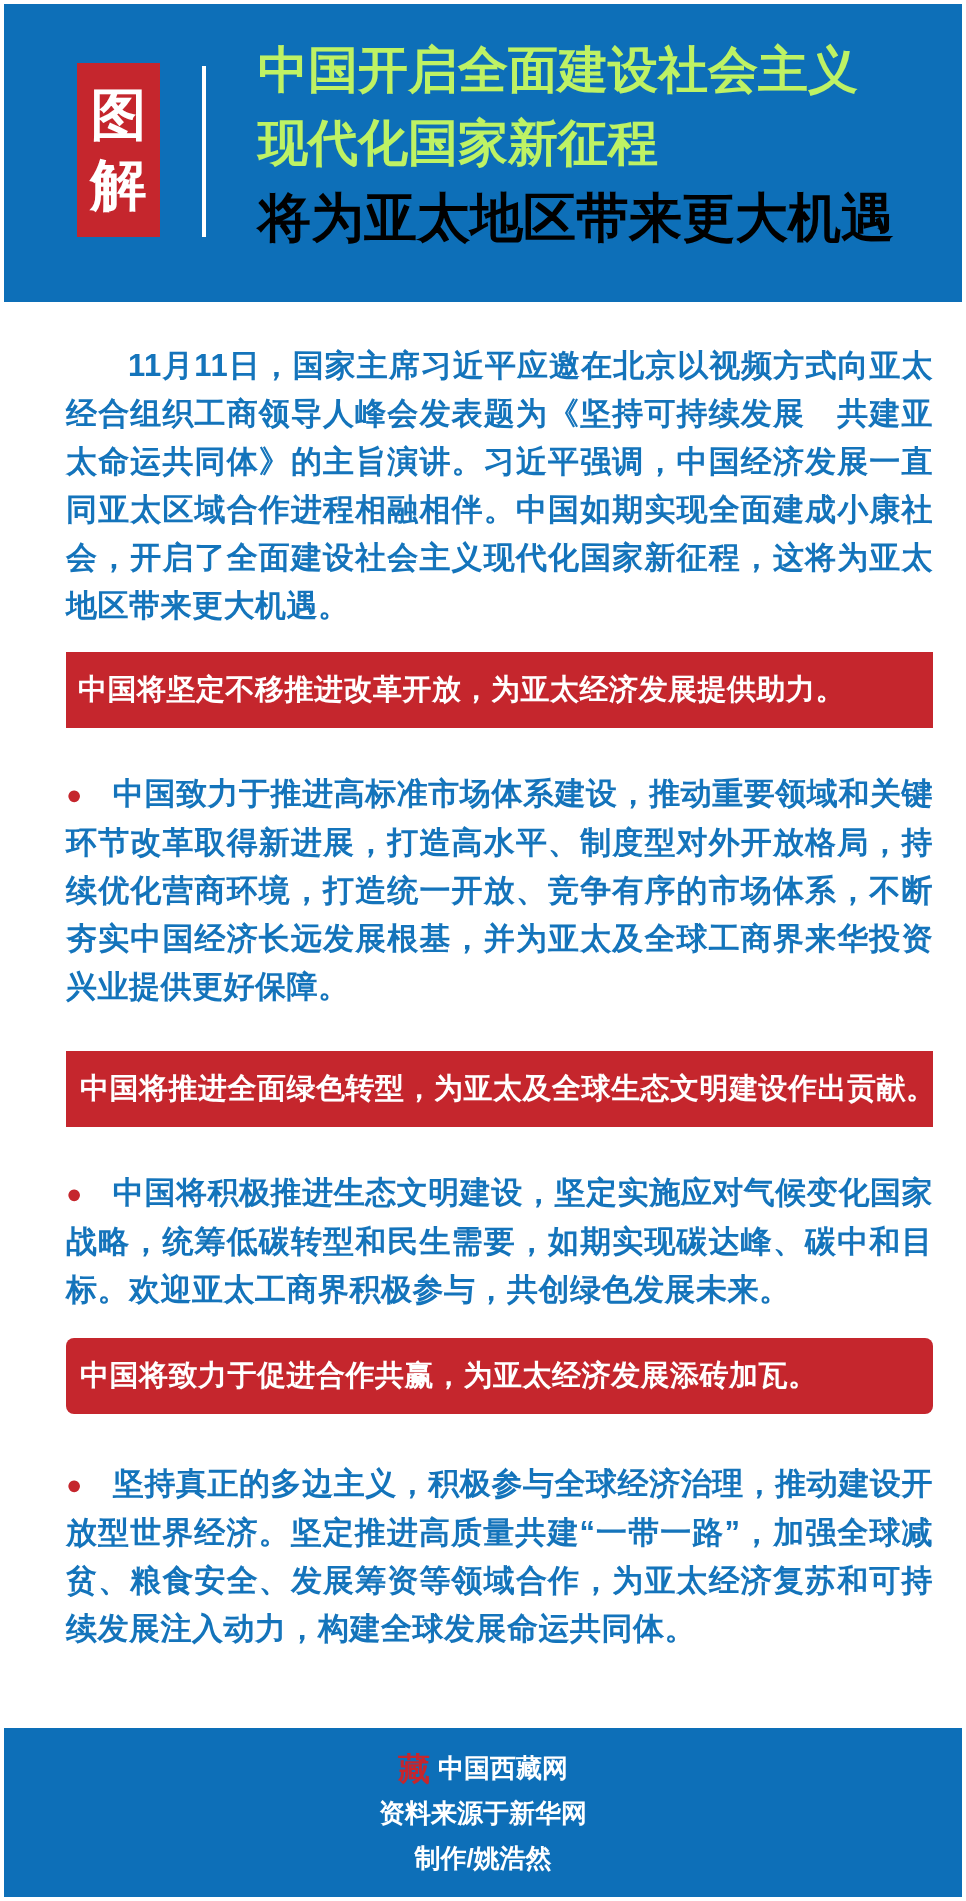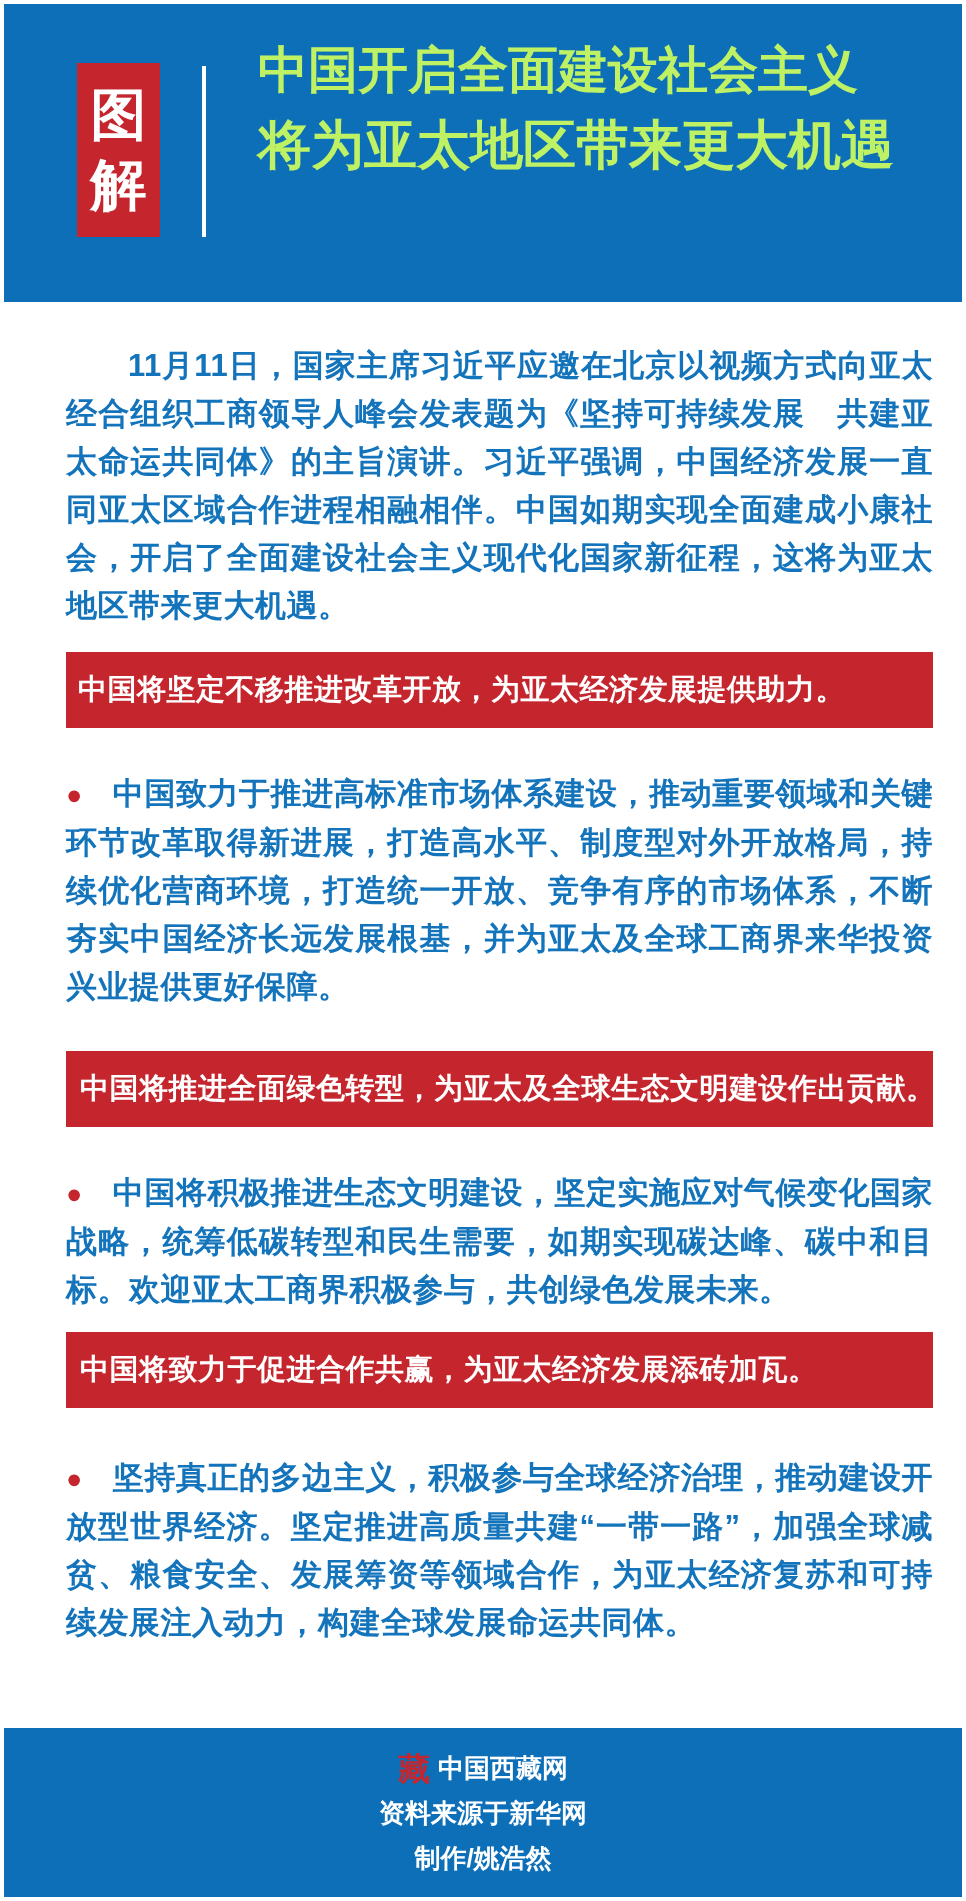--- a/index.html
+++ b/index.html
@@ -39,21 +39,21 @@
     width:4px;height:171px;background:#ffffff;
   }
   .titles{
     position:absolute;left:254px;top:41px;right:10px;
   }
   .title-line{
     color:#bef264;font-weight:bold;font-size:50px;line-height:50px;
     margin:0 0 23px 0;white-space:nowrap;letter-spacing:0px;
   }
   .subtitle{
-    color:#bef264;font-weight:bold;font-size:53px;line-height:53px;
+    color:#000000;font-weight:bold;font-size:53px;line-height:53px;
     margin:0;white-space:nowrap;
   }
   
   .content{
     flex:1;
     background:#ffffff;
     padding:0 29px 0 62px;
     box-sizing:border-box;
   }
   .para{
@@ -67,21 +67,21 @@
     display:flex;align-items:center;
     padding-left:14px;
     box-sizing:border-box;
   }
   .banner .banner-text{
     color:#ffffff;font-weight:bold;font-size:29px;white-space:nowrap;
     letter-spacing:0.5px;
   }
   .banner-1{ margin-top:22px;padding-left:12px; }
   .banner-2{ margin-top:40px;align-items:center; }
-  .banner-3{ margin-top:18px; }
+  .banner-3{ margin-top:24px;border-radius:8px; }
   .bullet-para{ margin-top:42px; }
   .bullet-para-3{ margin-top:46px; }
   .bullet{
     color:#c5262d;font-size:27px;margin-right:30px;
   }
   
   .footer{
     flex:none;
     background:#0d6fb8;
     height:169px;
@@ -107,20 +107,21 @@
 <div class="poster">
 
   <div class="header">
     <div class="badge">
       <span class="ch">图</span>
       <span class="ch">解</span>
     </div>
     <div class="divider"></div>
     <div class="titles">
       <p class="title-line">中国开启全面建设社会主义</p>
+      <p class="title-line">现代化国家新征程</p>
       <p class="subtitle">将为亚太地区带来更大机遇</p>
     </div>
   </div>
 
   <div class="content">
 
     <p class="para intro">11月11日，国家主席习近平应邀在北京以视频方式向亚太经合组织工商领导人峰会发表题为《坚持可持续发展　共建亚太命运共同体》的主旨演讲。习近平强调，中国经济发展一直同亚太区域合作进程相融相伴。中国如期实现全面建成小康社会，开启了全面建设社会主义现代化国家新征程，这将为亚太地区带来更大机遇。</p>
 
     <div class="banner banner-1">
       <span class="banner-text">中国将坚定不移推进改革开放，为亚太经济发展提供助力。</span>

